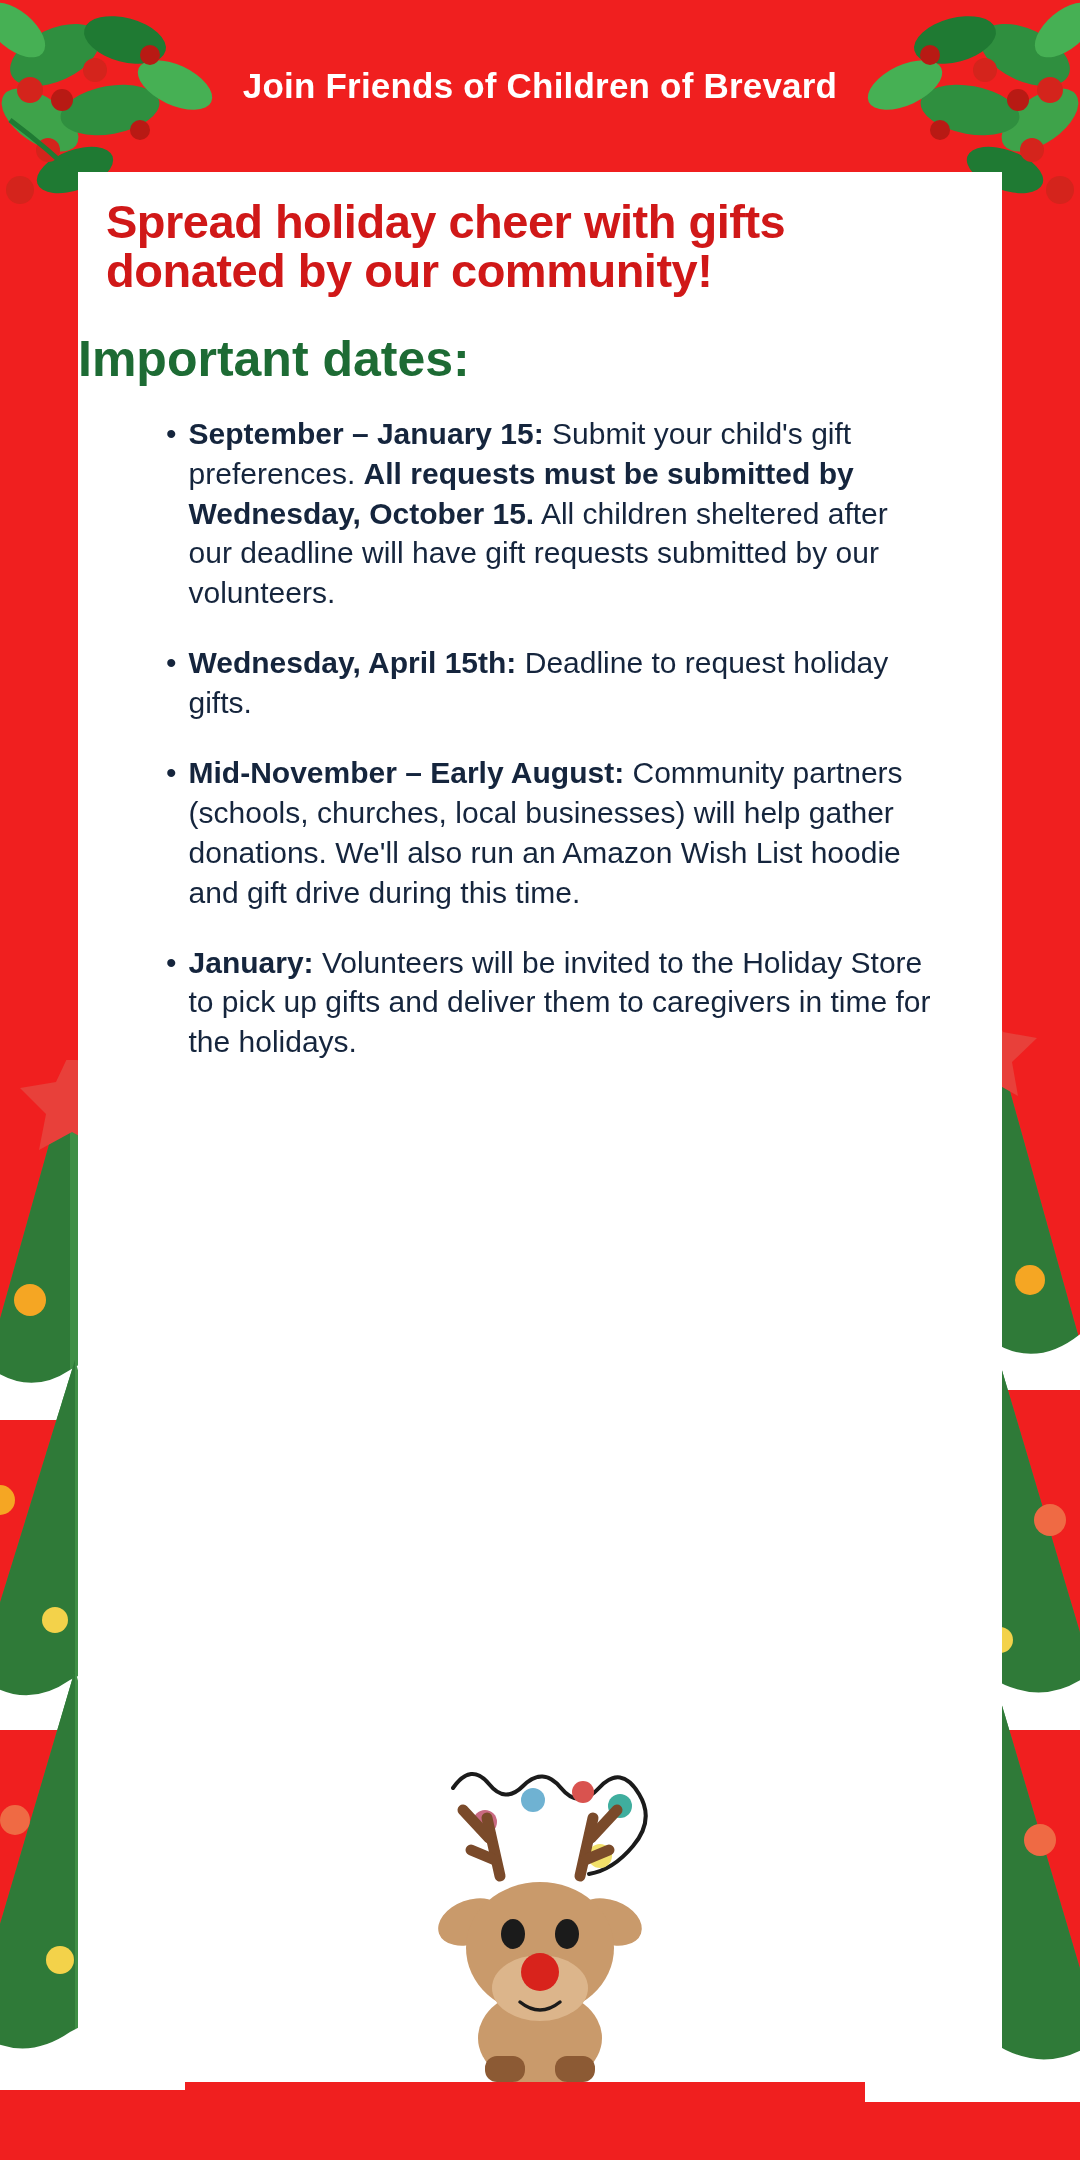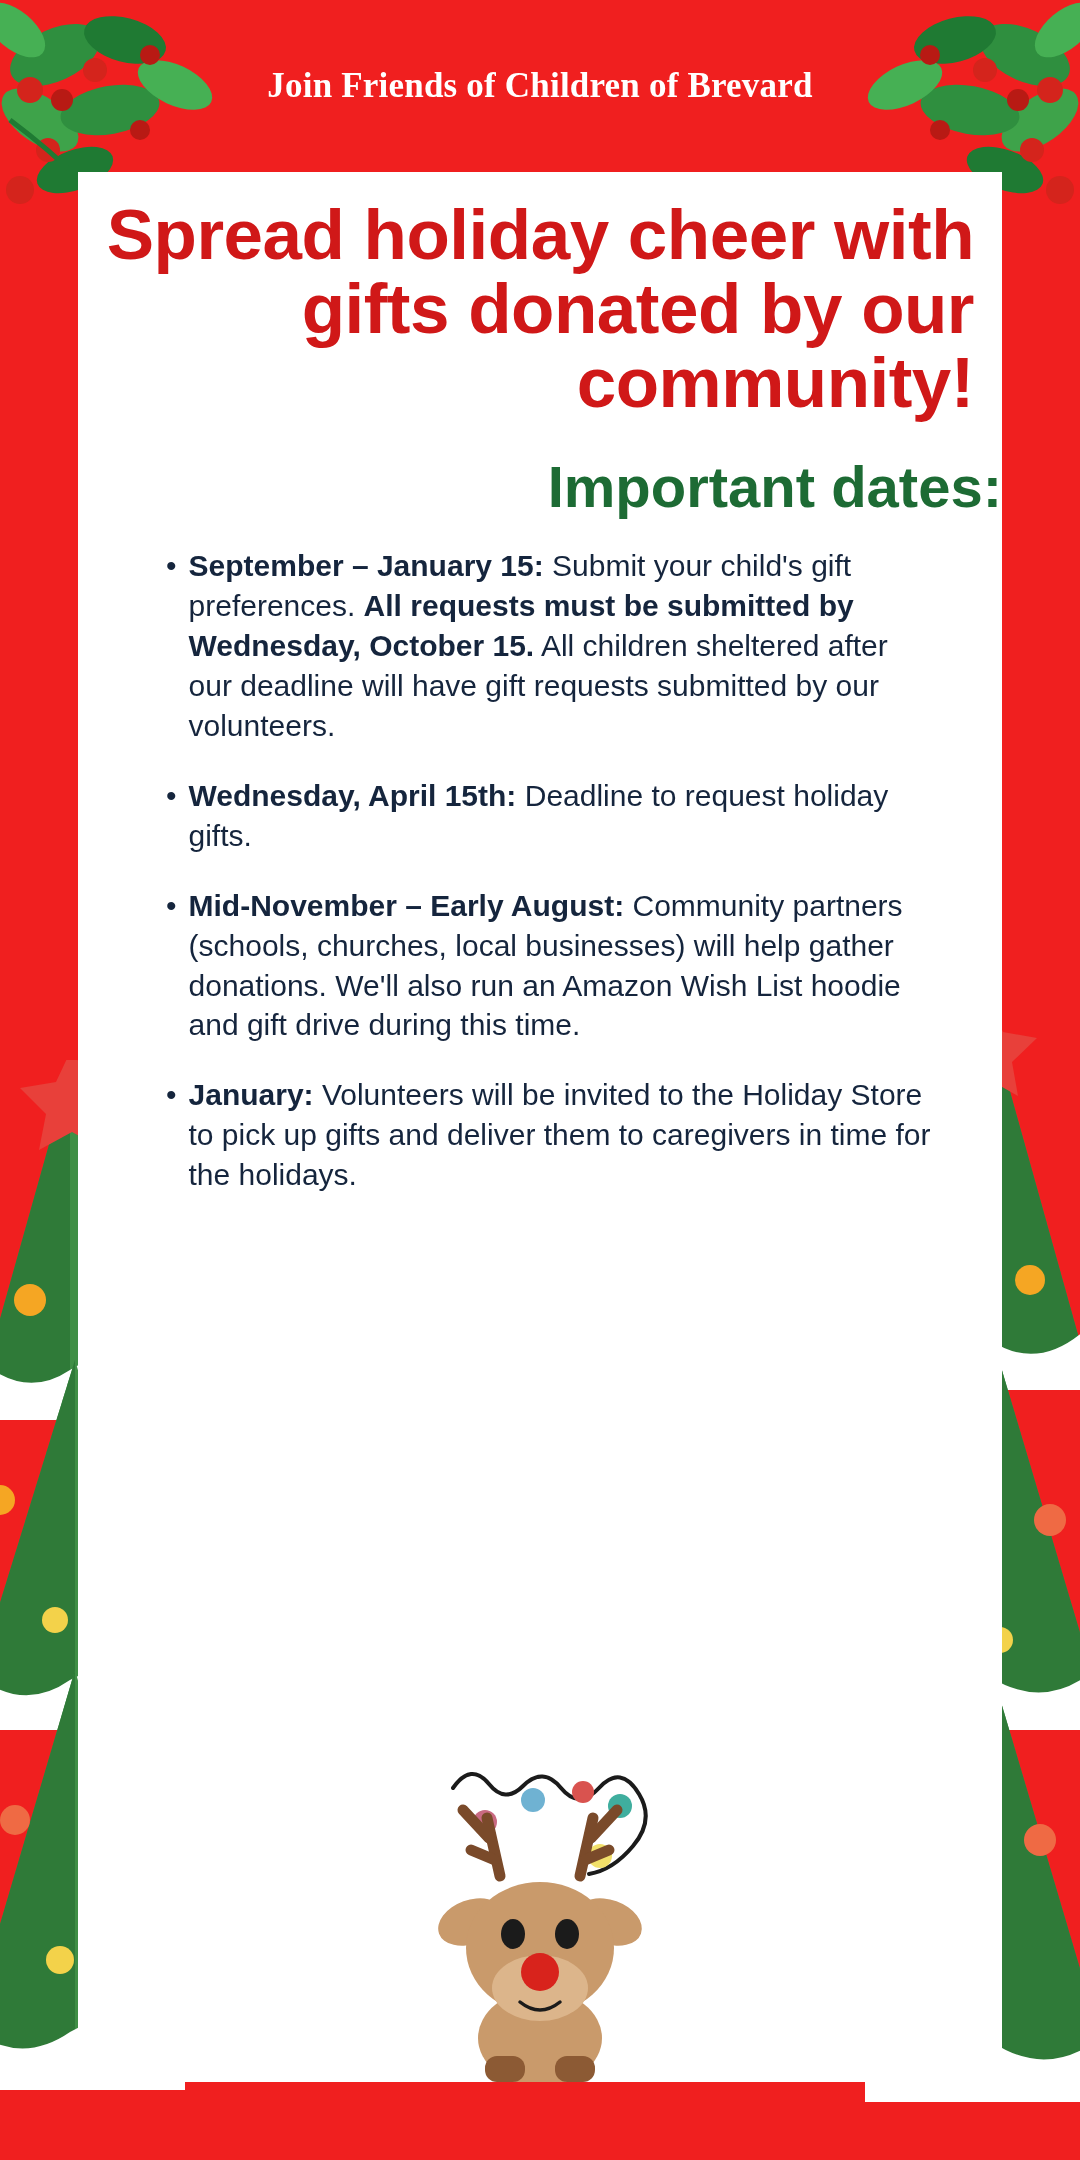--- a/index.html
+++ b/index.html
@@ -52,50 +52,49 @@
     justify-content: center;
   }
   .header-title {
     color: #ffffff;
     font-size: 35px;
     font-weight: bold;
     letter-spacing: 0.2px;
     text-align: center;
     z-index: 5;
     position: relative;
-    font-family: Liberation Serif, serif;
   }
 
   
   .card {
     position: absolute;
     left: 78px;
     right: 78px;
     top: 172px;
     bottom: 78px;
     background: #ffffff;
     z-index: 3;
     overflow: hidden;
   }
 
   .headline {
     color: #d01818;
-    font-size: 71px;
+    font-size: 47px;
     line-height: 1.04;
     font-weight: bold;
-    text-align: right;
+    text-align: left;
     margin: 26px 28px 0 28px;
     letter-spacing: -0.5px;
   }
 
   .subhead {
     color: #1d6b34;
-    font-size: 58px;
+    font-size: 50px;
     font-weight: bold;
-    text-align: right;
+    text-align: left;
     margin: 34px 0 0 0;
   }
 
   .dates-list {
     margin: 26px 66px 0 88px;
     color: #15253d;
   }
   .date-item {
     display: flex;
     align-items: flex-start;

